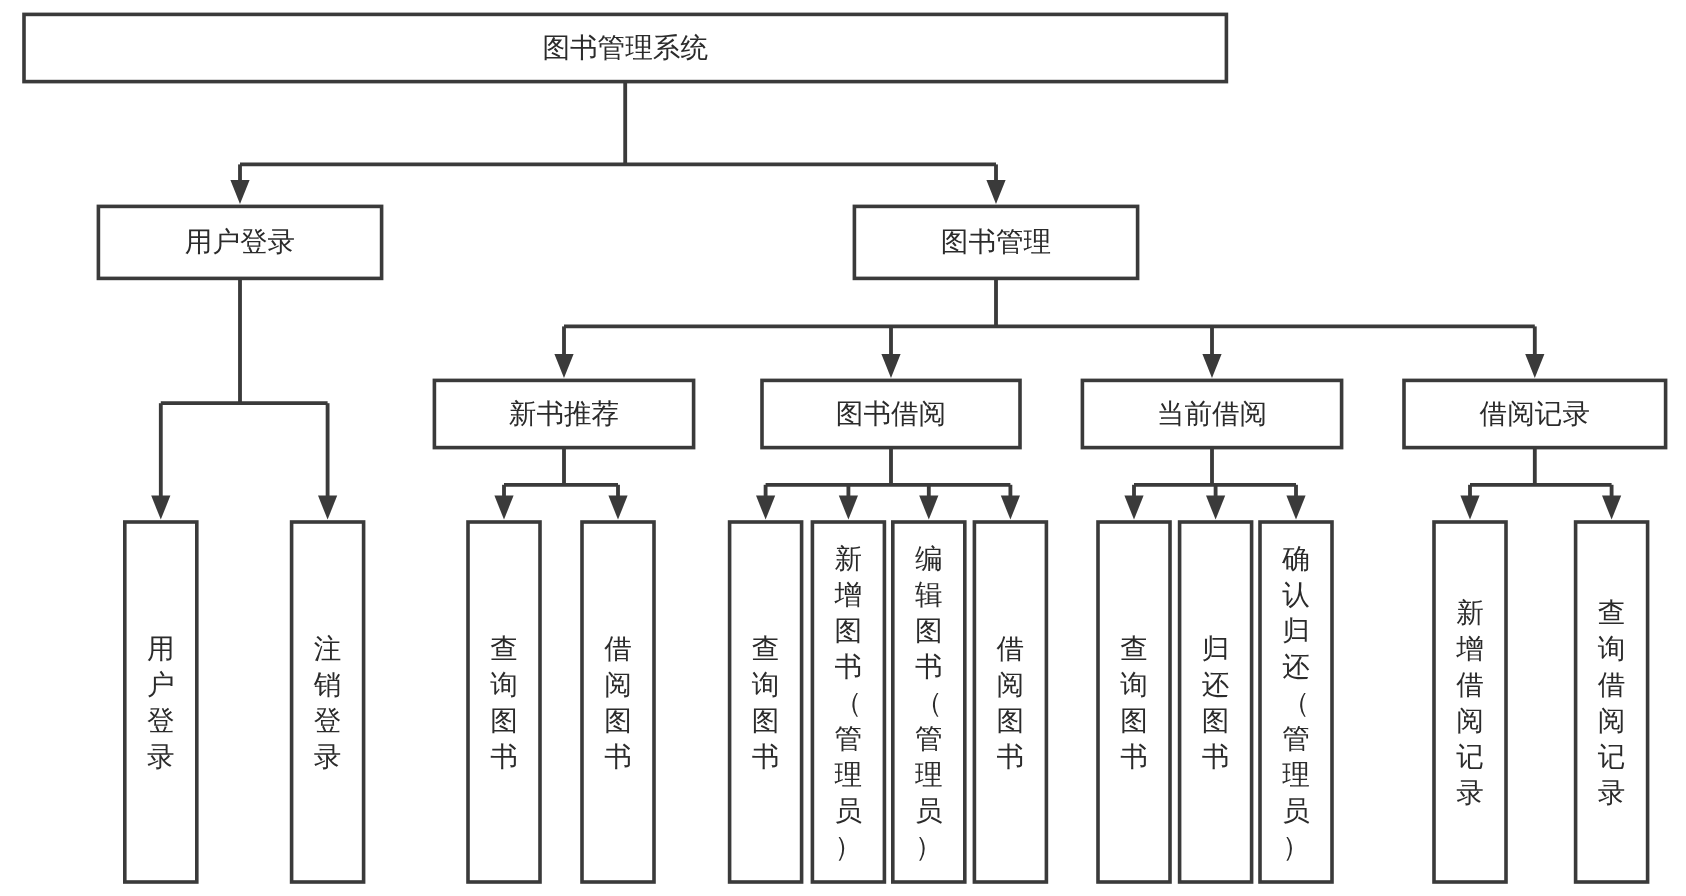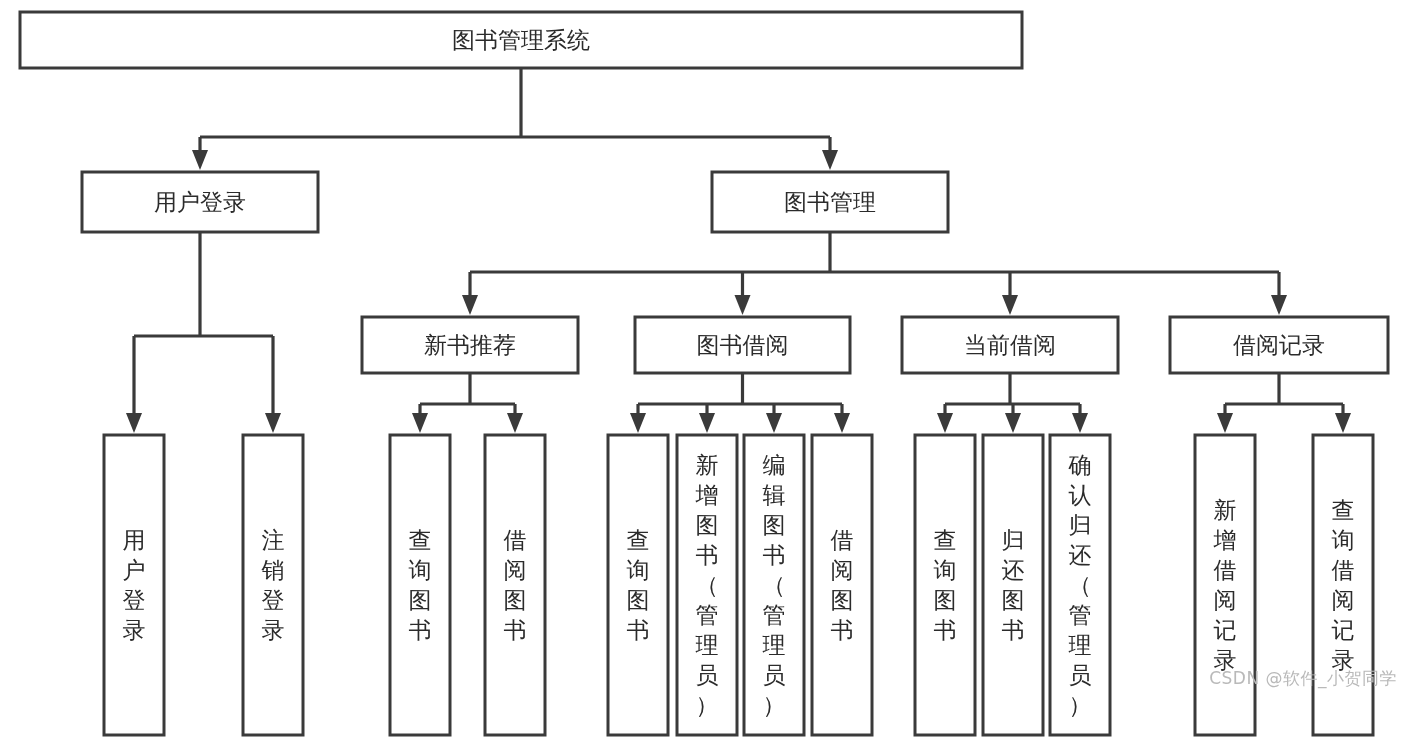--- a/index.html
+++ b/index.html
@@ -217,14 +217,13 @@
         <g>
           <rect x="1195" y="435" width="60" height="300" class="node-box"></rect>
           <text x="1225" class="node-label-v"><tspan x="1225" y="518.4">新</tspan><tspan x="1225" y="548.4">增</tspan><tspan x="1225" y="578.4">借</tspan><tspan x="1225" y="608.4">阅</tspan><tspan x="1225" y="638.4">记</tspan><tspan x="1225" y="668.4">录</tspan></text>
         </g>
         <g>
           <rect x="1313" y="435" width="60" height="300" class="node-box"></rect>
           <text x="1343" class="node-label-v"><tspan x="1343" y="518.4">查</tspan><tspan x="1343" y="548.4">询</tspan><tspan x="1343" y="578.4">借</tspan><tspan x="1343" y="608.4">阅</tspan><tspan x="1343" y="638.4">记</tspan><tspan x="1343" y="668.4">录</tspan></text>
         </g>
       </g>
   </svg>
-  <div class="watermark">CSDN @软件_小贺同学</div>
 </div>
 
 </body></html>

